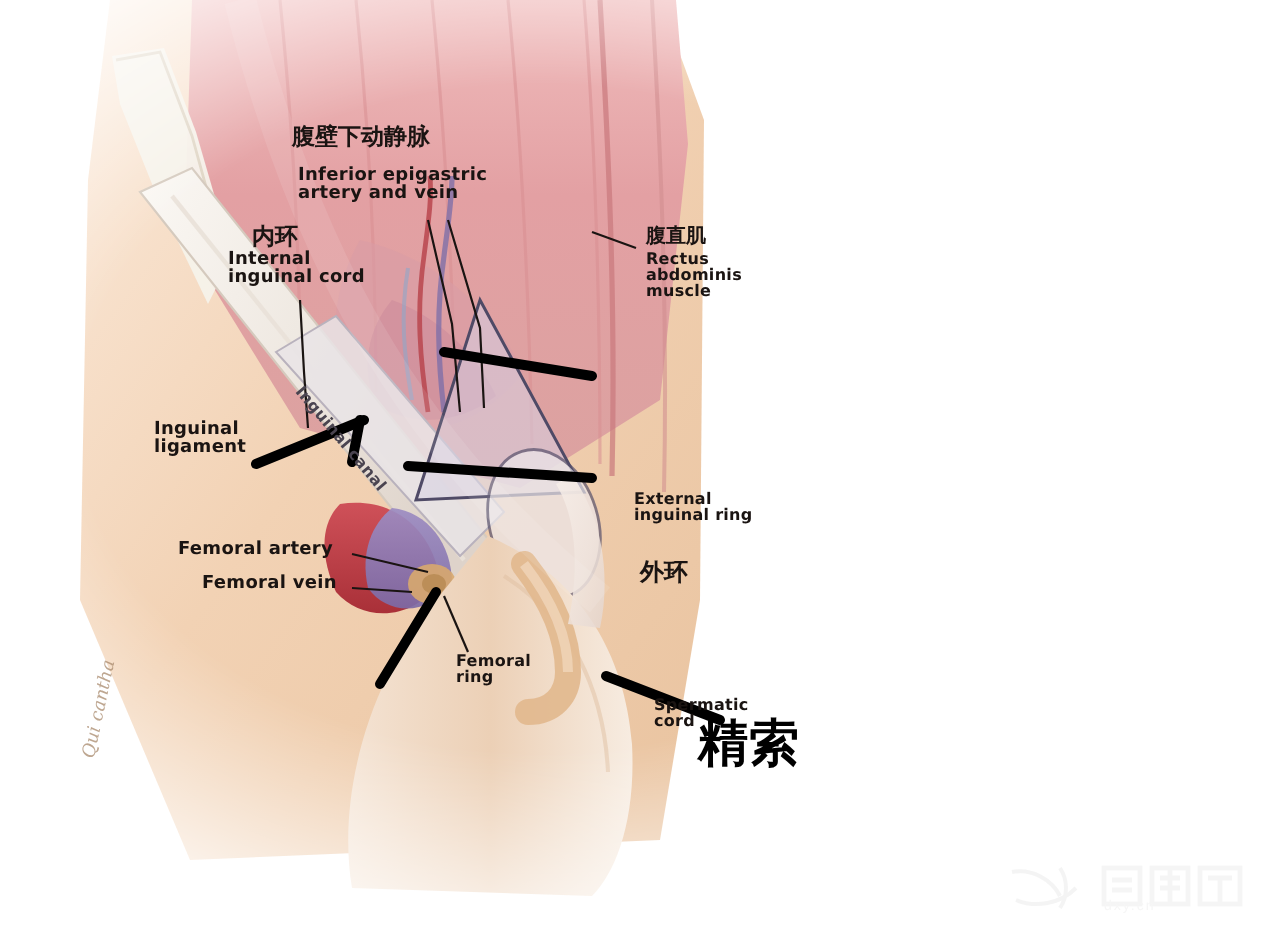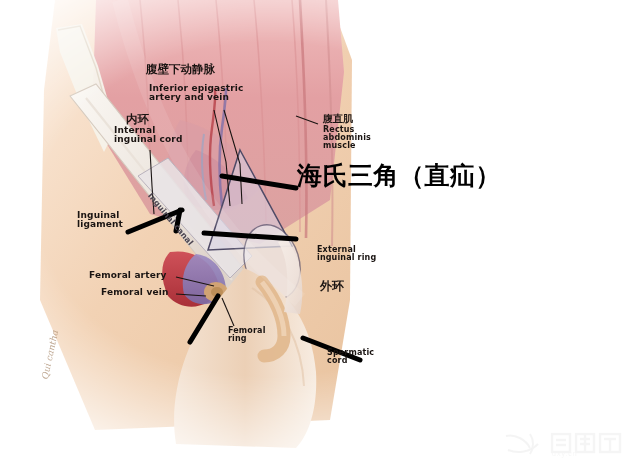--- a/index.html
+++ b/index.html
@@ -188,21 +188,21 @@
   <div class="lbl en sm" style="left:152px;top:192px;transform:rotate(50deg);transform-origin:left top;color:#4a4450;">Inguinal canal</div>
   <div class="lbl en" style="left:89px;top:271px;">Femoral artery</div>
   <div class="lbl en" style="left:101px;top:288px;">Femoral vein</div>
   <div class="lbl en sm" style="left:317px;top:246px;">External
 inguinal ring</div>
   <div class="lbl en sm" style="left:228px;top:327px;">Femoral
 ring</div>
   <div class="lbl en sm" style="left:327px;top:349px;">Spermatic
 cord</div>
 
-  <div class="lbl cn-big" style="left:297px;top:163px;">海氏三角（直疝）</div>
+  <div class="lbl cn-big" style="left:349px;top:360px;">精索</div>
 
   <div class="sig" style="left:40px;top:378px;">Qui cantha</div>
 
   <div class="wm" style="left:500px;top:428px;width:130px;height:32px;">
     <svg viewBox="0 0 130 32" xmlns="http://www.w3.org/2000/svg">
       <g stroke="#e3e3e3" stroke-width="2" fill="none">
         <path d="M6 8 C16 6 26 12 30 20"></path>
         <path d="M8 22 C18 26 30 24 38 16"></path>
         <path d="M30 6 C34 12 34 20 30 26"></path>
       </g>

